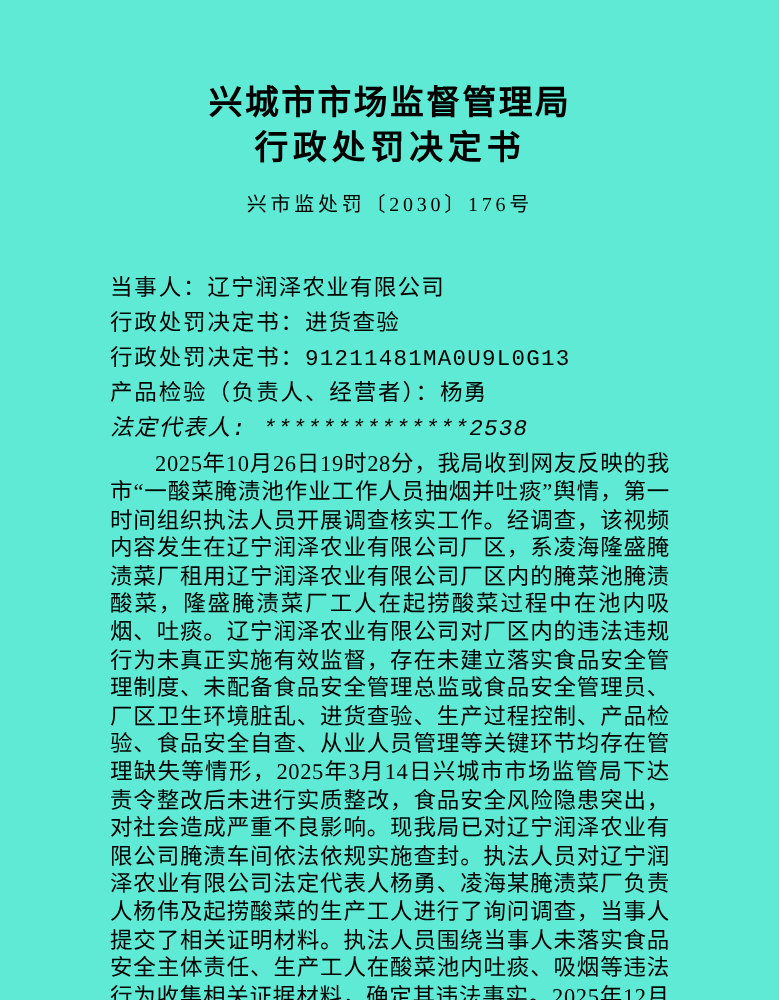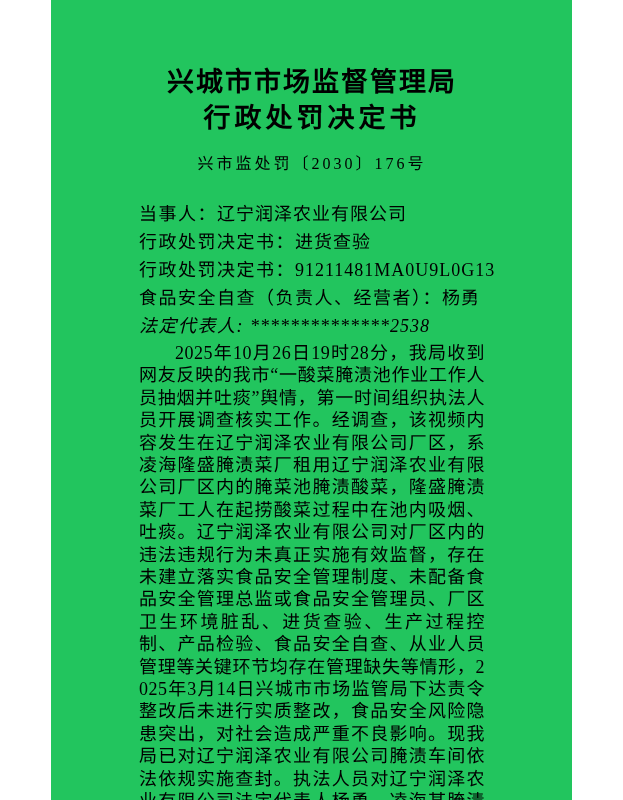--- a/index.html
+++ b/index.html
@@ -2,24 +2,24 @@
 <html lang="zh-CN"><head>
 <meta charset="utf-8">
 <style>
   html, body {
     margin: 0;
     padding: 0;
     background: #ffffff;
   }
   .page {
     position: relative;
-    width: 521px;
+    width: 623px;
     height: 800px;
     margin: 0 auto;
-    background: #22c55e;
+    background: #5eead4;
     color: #000000;
     font-family: "Liberation Serif", "DejaVu Serif", serif;
     box-sizing: border-box;
     padding: 64px 87px 0 88px;
     overflow: hidden;
   }
   .doc-header {
     text-align: center;
   }
   .title {
@@ -33,21 +33,22 @@
   .title2 {
     letter-spacing: 4px;
   }
   .doc-number {
     margin-top: 13px;
     font-size: 16px;
     letter-spacing: 3px;
     white-space: nowrap;
   }
   .fields {
-    margin-top: 26px;
+    margin-top: 44px;
+    font-family: Liberation Mono, monospace;
   }
   .field-row {
     font-size: 18px;
     line-height: 28px;
     letter-spacing: 1px;
     white-space: nowrap;
   }
   .field-row .field-label {
     letter-spacing: 1.5px;
   }
@@ -80,21 +81,21 @@
     <div class="field-row">
       <span class="field-label">当事人：</span><span class="field-value">辽宁润泽农业有限公司</span>
     </div>
     <div class="field-row">
       <span class="field-label">行政处罚决定书：</span><span class="field-value">进货查验</span>
     </div>
     <div class="field-row">
       <span class="field-label">行政处罚决定书：</span><span class="field-value">91211481MA0U9L0G13</span>
     </div>
     <div class="field-row">
-      <span class="field-label">食品安全自查（负责人、经营者）：</span><span class="field-value">杨勇</span>
+      <span class="field-label">产品检验（负责人、经营者）：</span><span class="field-value">杨勇</span>
     </div>
     <div class="field-row italic-field">
       <span class="field-label">法定代表人: </span><span class="field-value">**************2538</span>
     </div>
   </div>
 
   <p class="body-text">2025年10月26日19时28分，我局收到网友反映的我市“一酸菜腌渍池作业工作人员抽烟并吐痰”舆情，第一时间组织执法人员开展调查核实工作。经调查，该视频内容发生在辽宁润泽农业有限公司厂区，系凌海隆盛腌渍菜厂租用辽宁润泽农业有限公司厂区内的腌菜池腌渍酸菜，隆盛腌渍菜厂工人在起捞酸菜过程中在池内吸烟、吐痰。辽宁润泽农业有限公司对厂区内的违法违规行为未真正实施有效监督，存在未建立落实食品安全管理制度、未配备食品安全管理总监或食品安全管理员、厂区卫生环境脏乱、进货查验、生产过程控制、产品检验、食品安全自查、从业人员管理等关键环节均存在管理缺失等情形，2025年3月14日兴城市市场监管局下达责令整改后未进行实质整改，食品安全风险隐患突出，对社会造成严重不良影响。现我局已对辽宁润泽农业有限公司腌渍车间依法依规实施查封。执法人员对辽宁润泽农业有限公司法定代表人杨勇、凌海某腌渍菜厂负责人杨伟及起捞酸菜的生产工人进行了询问调查，当事人提交了相关证明材料。执法人员围绕当事人未落实食品安全主体责任、生产工人在酸菜池内吐痰、吸烟等违法行为收集相关证据材料，确定其违法事实。2025年12月3日调查终结</p>
 
 </div>
 

